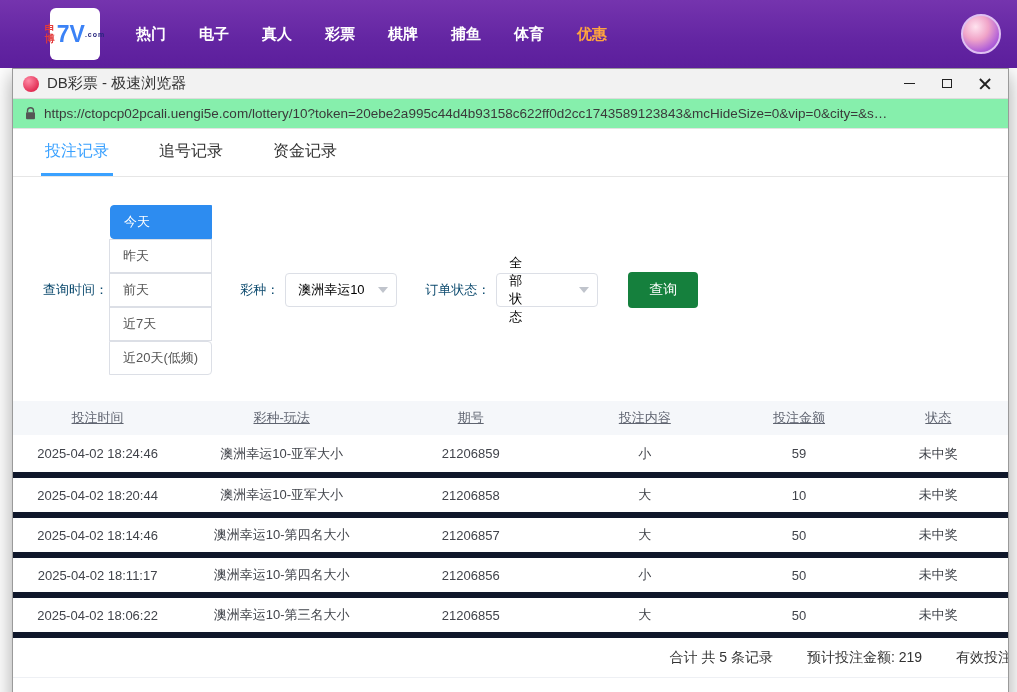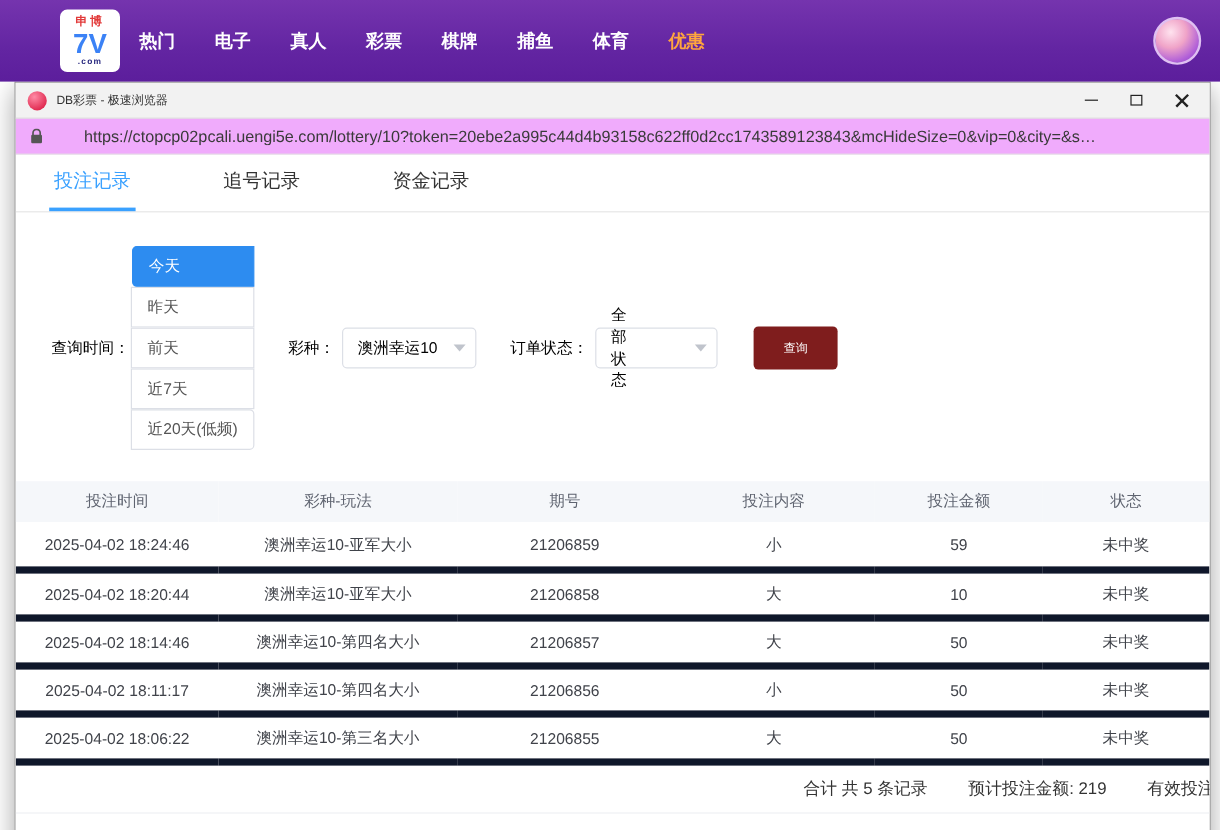--- a/index.html
+++ b/index.html
@@ -2,84 +2,84 @@
 <html><head>
 <meta charset="utf-8">
 <style>
   *{margin:0;padding:0;box-sizing:border-box;}
   html,body{width:1017px;height:692px;overflow:hidden;background:#fff;
     font-family:"Liberation Sans","DejaVu Sans",sans-serif;}
 
   
   .topbar{height:68px;background:linear-gradient(180deg,#7534ae 0%,#6325a2 60%,#5c1e9c 100%);
     display:flex;align-items:center;padding:0 16px 0 50px;position:relative;z-index:1;}
-  .logo{width:50px;height:52px;background:#fff;border-radius:6px;display:flex;flex-direction:column;
+  .logo{width:50px;height:52px;background:#fff;border-radius:6px;display:flex;flex-direction:row;
     align-items:center;justify-content:center;line-height:1;cursor:pointer;flex:0 0 auto;}
   .logo-top{font-size:10px;font-weight:bold;color:#e23a3a;letter-spacing:2px;}
   .logo-main{font-size:23px;font-weight:bold;color:#3b82f6;margin-top:1px;}
   .logo-suffix{font-size:7px;color:#26267e;font-weight:bold;letter-spacing:1px;}
-  .nav{display:flex;margin-left:16px;gap:33px;}
+  .nav{display:flex;margin-left:36px;gap:33px;}
   .nav-item{color:#fff;font-size:15px;font-weight:600;cursor:pointer;white-space:nowrap;}
   .nav-item.highlight{color:#ffa53e;}
   .avatar{margin-left:auto;width:40px;height:40px;border-radius:50%;cursor:pointer;flex:0 0 auto;
     background:radial-gradient(circle at 35% 30%,#ffe3ef 0%,#f0a4c8 38%,#b05fd8 72%,#7d3bbf 100%);
     border:2px solid #dfc0f2;}
 
   
   .window{position:absolute;left:12px;top:68px;width:997px;height:640px;background:#fff;
     border:1px solid #9a9a9a;box-shadow:0 6px 20px rgba(0,0,0,.35);overflow:hidden;}
   .titlebar{height:30px;background:#f2f2f2;display:flex;align-items:center;
     padding:0 4px 0 10px;border-bottom:1px solid #dcdcdc;}
   .favicon{width:16px;height:16px;border-radius:50%;flex:0 0 auto;
     background:radial-gradient(circle at 35% 30%,#ff8aa5,#e02a50 75%);}
-  .win-title{margin-left:8px;font-size:10px;color:#333;}
+  .win-title{margin-left:8px;font-size:15px;color:#333;}
   .win-controls{margin-left:auto;display:flex;}
   .win-btn{width:38px;height:29px;display:flex;align-items:center;justify-content:center;cursor:pointer;}
   .ic-min{width:11px;height:1px;background:#222;}
   .ic-max{width:10px;height:9px;border:1px solid #222;}
   .ic-close{position:relative;width:12px;height:12px;}
   .ic-close::before,.ic-close::after{content:"";position:absolute;left:-1px;top:5px;width:14px;height:1.5px;background:#222;}
   .ic-close::before{transform:rotate(45deg);}
   .ic-close::after{transform:rotate(-45deg);}
 
-  .urlbar{height:30px;background:#f0abfc;border-bottom:1px solid #e3e3e3;display:flex;
-    align-items:center;padding:0 12px;cursor:text;gap:26px;}
+  .urlbar{height:30px;background:#86efac;border-bottom:1px solid #e3e3e3;display:flex;
+    align-items:center;padding:0 12px;cursor:text;}
   .url-text{margin-left:8px;font-size:13.5px;color:#3a3a3a;white-space:nowrap;overflow:hidden;}
 
   
   .content{height:calc(100% - 60px);background:#fff;overflow:hidden;}
-  .tabs{display:flex;gap:73px;padding:0 30px;height:48px;align-items:flex-end;
+  .tabs{display:flex;gap:46px;padding:0 30px;height:48px;align-items:flex-end;
     border-bottom:1px solid #e6e6e6;}
   .tab{font-size:16px;color:#333;position:relative;padding:0 2px 14px;cursor:pointer;}
   .tab.active{color:#3aa1ff;}
   .tab.active::after{content:"";position:absolute;left:-2px;right:-2px;bottom:0;height:3px;background:#3aa1ff;}
 
   .filters{display:flex;align-items:center;padding:28px 30px 0 30px;}
-  .filter-label{font-size:13px;color:#000000;white-space:nowrap;font-family:Liberation Serif, serif;}
+  .filter-label{font-size:13px;color:#0c4a6e;white-space:nowrap;font-family:Liberation Serif, serif;}
   .btn-group{display:flex;margin-left:2px;flex-direction:column;}
   .tbtn{height:34px;padding:0 13px;border:1px solid #dcdfe6;background:#fff;color:#555;
     font-size:13px;display:flex;align-items:center;margin-left:-1px;cursor:pointer;white-space:nowrap;
     font-family:inherit;}
   .tbtn:first-child{border-radius:4px 0 0 4px;margin-left:0;}
   .tbtn:last-child{border-radius:0 4px 4px 0;}
   .tbtn.active{background:#2d8cf0;border-color:#2d8cf0;color:#fff;position:relative;z-index:1;}
   .gap-lg{margin-left:28px;}
   .select{height:34px;border:1px solid #dcdfe6;border-radius:4px;display:flex;align-items:center;
     justify-content:space-between;padding:0 8px 0 12px;font-size:13px;color:#000000;background:#fff;
     cursor:pointer;margin-left:6px;}
   .sel-lottery{width:112px;}
   .sel-status{width:102px;gap:40px;}
   .caret{width:0;height:0;border-left:5px solid transparent;border-right:5px solid transparent;
     border-top:6px solid #c0c4cc;margin-left:10px;flex:0 0 auto;}
-  .query-btn{height:36px;width:70px;background:#7f1d1d;color:#fff;border:none;border-radius:4px;
-    font-size:10px;margin-left:30px;cursor:pointer;font-family:inherit;}
+  .query-btn{height:36px;width:70px;background:#15803d;color:#fff;border:none;border-radius:4px;
+    font-size:14px;margin-left:30px;cursor:pointer;font-family:inherit;}
 
   .table-wrap{margin-top:26px;}
   table{width:100%;border-collapse:collapse;table-layout:fixed;font-size:13px;}
-  thead th{background:#f5f7fa;height:34px;font-weight:normal;color:#5f6470;text-align:center;}
+  thead th{background:#f5f7fa;height:34px;font-weight:normal;color:#5f6470;text-align:center;text-decoration:underline;}
   tbody td{height:40px;text-align:center;color:#40434a;border-bottom:6px solid #0f172a;}
 
   .summary{display:flex;justify-content:flex-end;align-items:center;height:40px;
     border-bottom:1px solid #eef0f4;font-size:14px;color:#333;gap:34px;padding-right:2px;}
   .summary .sum-item{white-space:nowrap;}
   .summary .sum-item:last-child{margin-right:-10px;}
 </style>
 </head>
 <body>
 

